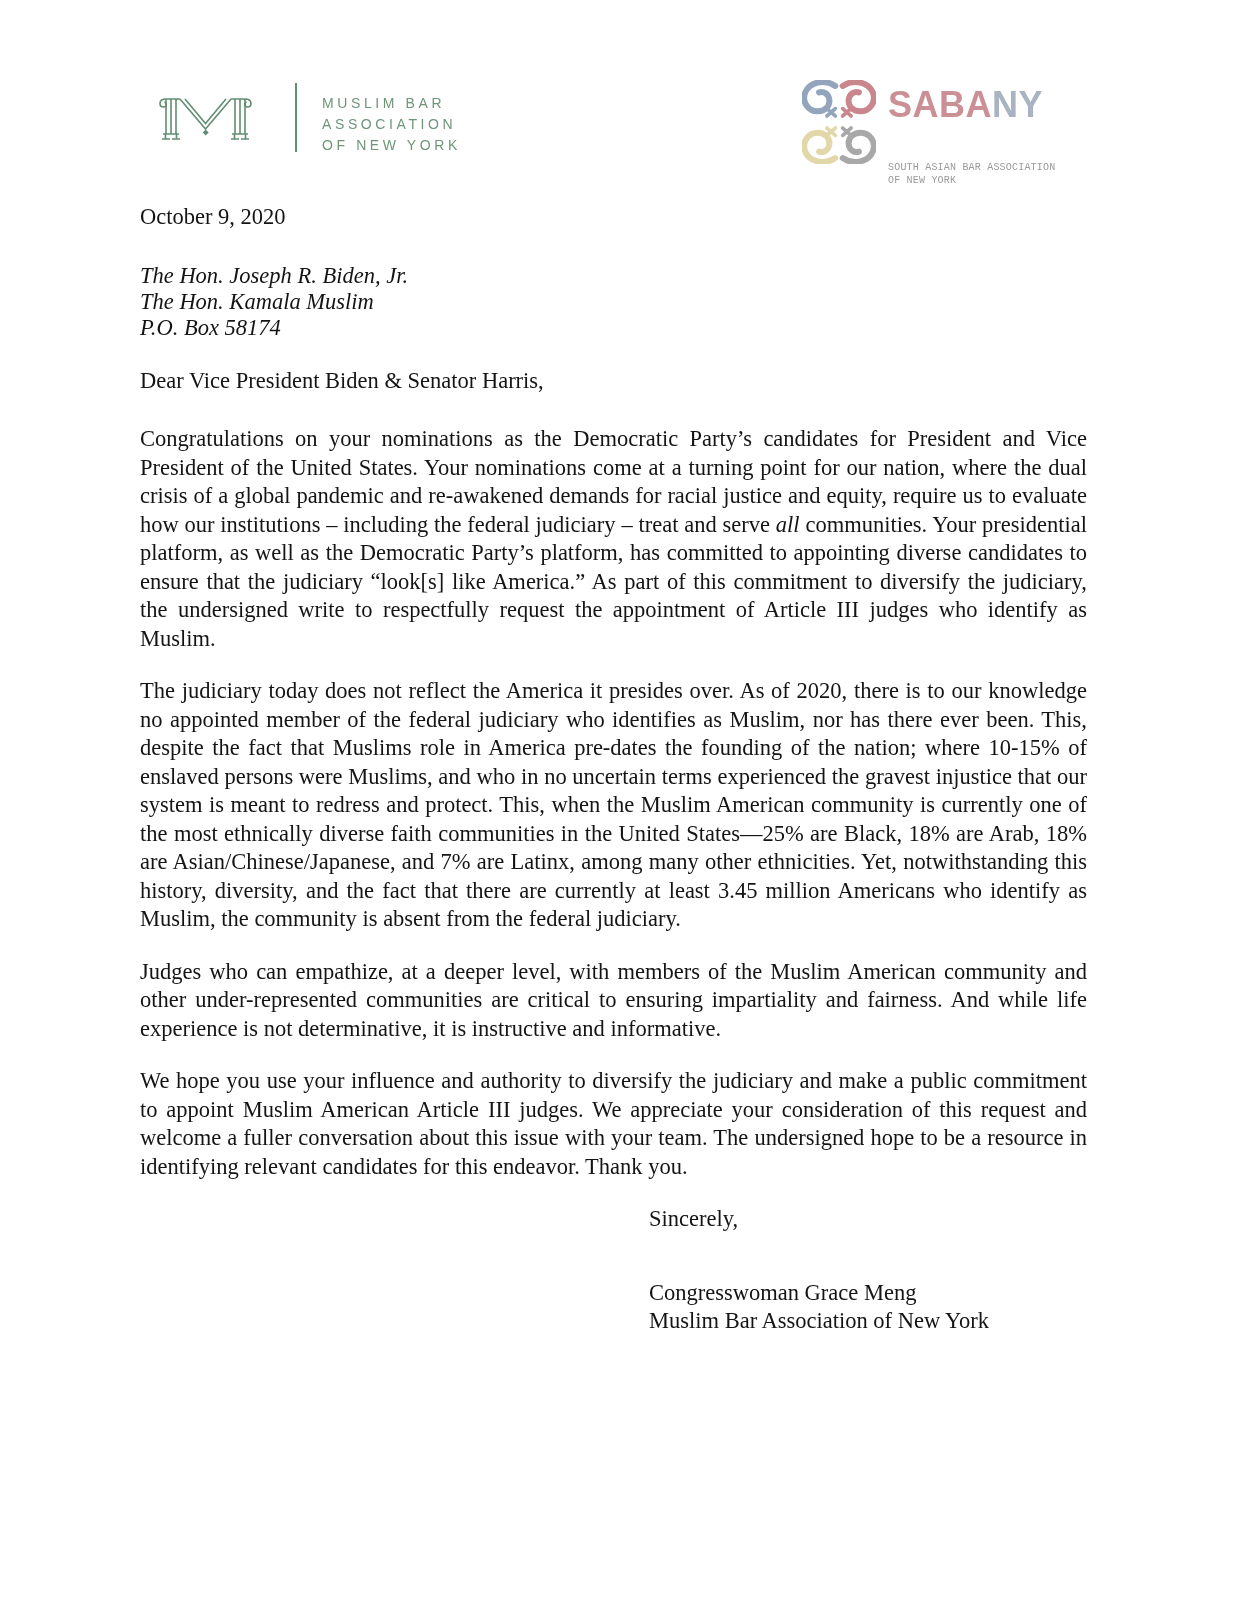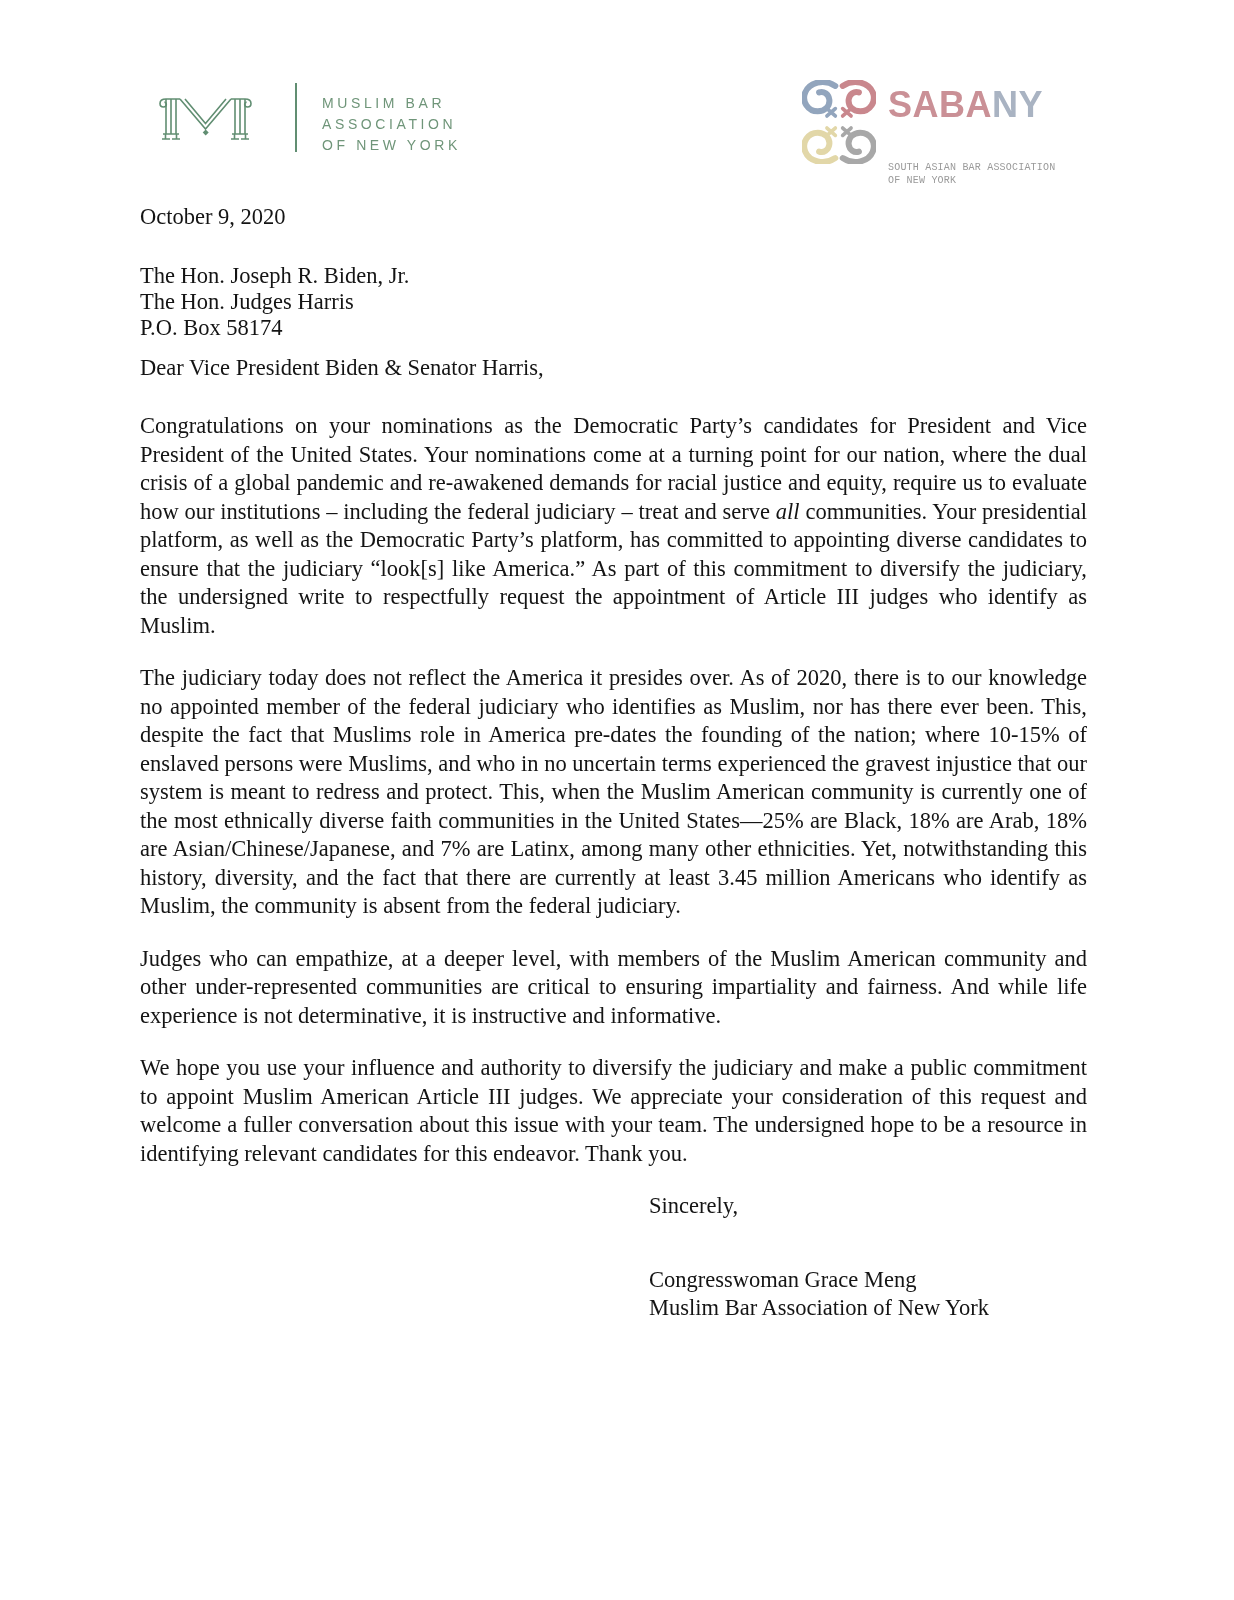--- a/index.html
+++ b/index.html
@@ -45,21 +45,21 @@
   .sabany-sub{
     position:absolute;left:86px;top:49px;white-space:nowrap;
     font-family:Liberation Mono, monospace;
     font-size:10px;line-height:13px;letter-spacing:0.2px;
     color:var(--sabany-sub);
     margin-top:32px;
   }
   
   .content{position:absolute;left:140px;right:147px;top:203px;font-size:22.5px;line-height:28.5px;}
   .date{margin-bottom:31px;}
-  .address{line-height:26px;margin-bottom:13px;}
+  .address{line-height:26px;margin-bottom:26px;font-style:italic;}
   .salutation{margin-bottom:30px;}
   .content p{text-align:justify;margin:0 0 24px 0;}
   .closing-block{margin-left:509px;}
   .signature{margin-top:45px;}
 </style>
 </head>
 <body>
 
 <div class="page">
 
@@ -104,21 +104,21 @@
       <div>SOUTH ASIAN BAR ASSOCIATION</div>
       <div>OF NEW YORK</div>
     </div>
   </div>
 
   <div class="content">
     <div class="date">October 9, 2020</div>
 
     <div class="address">
       <div>The Hon. Joseph R. Biden, Jr.</div>
-      <div>The Hon. Judges Harris</div>
+      <div>The Hon. Kamala Muslim</div>
       <div>P.O. Box 58174</div>
     </div>
 
     <div class="salutation">Dear Vice President Biden &amp; Senator Harris,</div>
 
     <p><span>Congratulations on your nominations as the Democratic Party’s candidates for President and Vice President of the United States. Your nominations come at a turning point for our nation, where the dual crisis of a global pandemic and re-awakened demands for racial justice and equity, require us to evaluate how our institutions – including the federal judiciary – treat and serve </span><em>all</em><span> communities. Your presidential platform, as well as the Democratic Party’s platform, has committed to appointing diverse candidates to ensure that the judiciary “look[s] like America.” As part of this commitment to diversify the judiciary, the undersigned write to respectfully request the appointment of Article III judges who identify as Muslim.</span></p>
 
     <p>The judiciary today does not reflect the America it presides over. As of 2020, there is to our knowledge no appointed member of the federal judiciary who identifies as Muslim, nor has there ever been. This, despite the fact that Muslims role in America pre-dates the founding of the nation; where 10-15% of enslaved persons were Muslims, and who in no uncertain terms experienced the gravest injustice that our system is meant to redress and protect. This, when the Muslim American community is currently one of the most ethnically diverse faith communities in the United States—25% are Black, 18% are Arab, 18% are Asian/Chinese/Japanese, and 7% are Latinx, among many other ethnicities. Yet, notwithstanding this history, diversity, and the fact that there are currently at least 3.45 million Americans who identify as Muslim, the community is absent from the federal judiciary.</p>
 
     <p>Judges who can empathize, at a deeper level, with members of the Muslim American community and other under-represented communities are critical to ensuring impartiality and fairness. And while life experience is not determinative, it is instructive and informative.</p>

